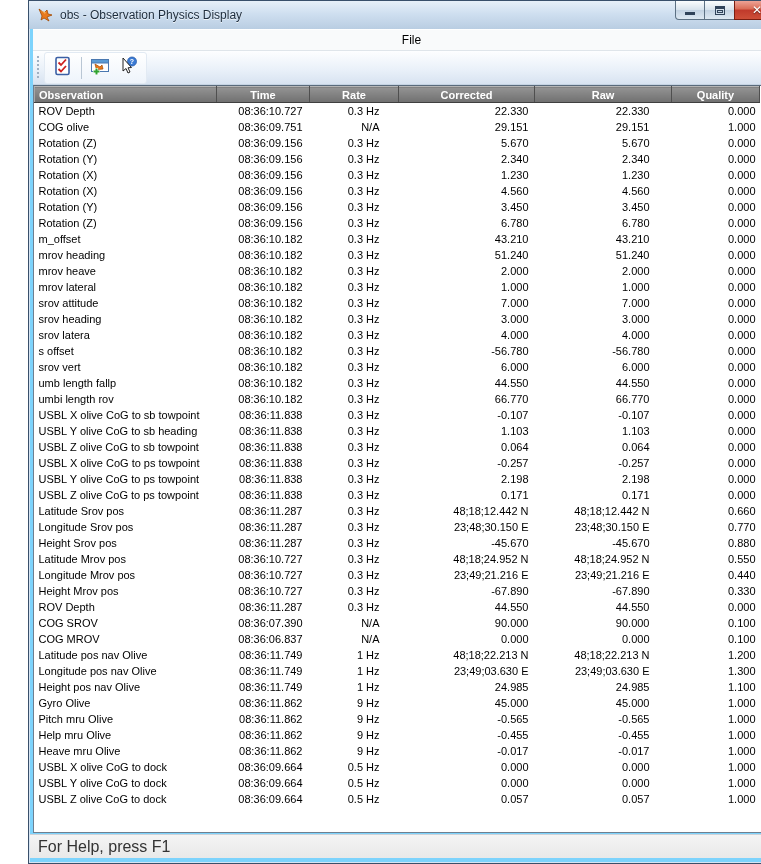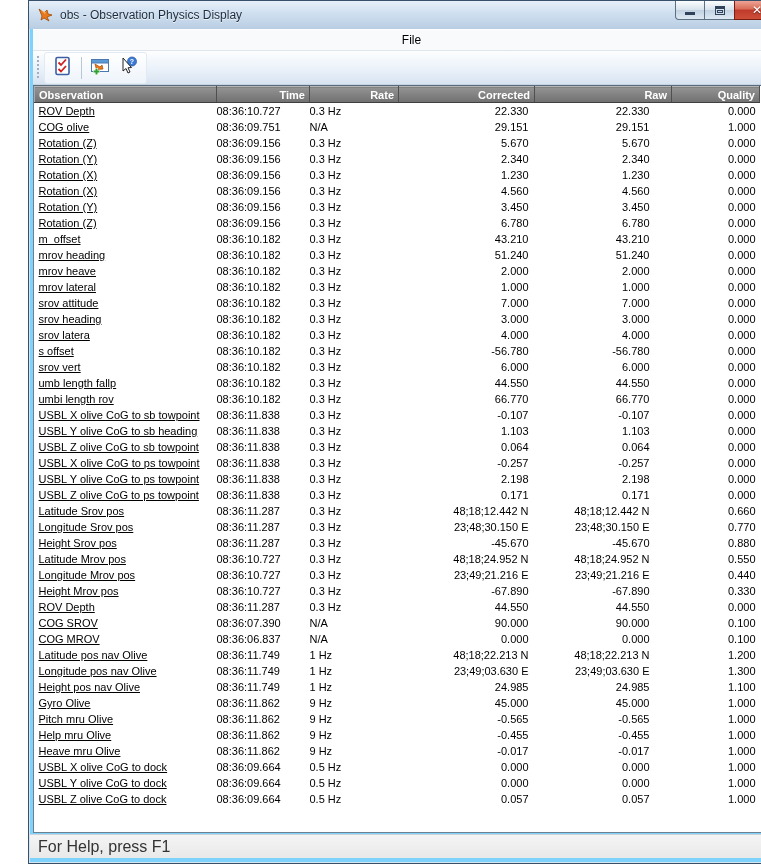--- a/index.html
+++ b/index.html
@@ -62,34 +62,34 @@
   
   .client{
     position:relative; margin:0 4px; height:748px; background:#fff;
     border:1px solid #6e7f90; border-top-color:#5a6b7c;
     overflow:hidden;
   }
   table{ border-collapse:collapse; table-layout:fixed; width:725px; }
   col.c0{width:182px} col.c1{width:93px} col.c2{width:89px}
   col.c3{width:136px} col.c4{width:137px} col.c5{width:88px}
   th{
-    height:16px; font-size:11px; font-weight:bold; color:#fff; text-align:right;
+    height:16px; font-size:11px; font-weight:bold; color:#fff; text-align:center;
     background:linear-gradient(180deg,#949494,#6f6f6f);
     border-right:1px solid #4f4f4f; border-left:1px solid #a8a8a8;
     border-top:1px solid #b5b5b5; border-bottom:1px solid #3f3f3f;
     padding:0 4px; white-space:nowrap; overflow:hidden; cursor:default;
   }
   th.left{ text-align:left; }
   td{
     height:16px; font-size:11px; color:#000; white-space:nowrap; overflow:hidden;
     padding:0; line-height:16px; cursor:default;
   }
-  td.obs{ text-align:left; padding-left:4px;text-decoration:underline; }
-  td.time{ padding-right:7px; }
-  td.rate{ text-align:left; padding-right:19px; }
+  td.obs{ text-align:left; padding-left:4px; }
+  td.time{ text-align:right; padding-right:7px; }
+  td.rate{ text-align:right; padding-right:19px; }
   td.corr{ text-align:right; padding-right:6px; }
   td.raw{ text-align:right; padding-right:22px; }
   td.qual{ text-align:right; padding-right:4px; }
   
   .vscroll{
     position:absolute; top:0; right:0; width:17px; height:100%;
     background:#f4f5f7; border-left:1px solid #e3e5e8;
   }
   .sb-btn{ position:absolute; left:0; width:17px; height:17px; display:flex; align-items:center; justify-content:center;
     background:linear-gradient(180deg,#fdfdfd,#e8eaed); border:1px solid #cfd3d8; }

